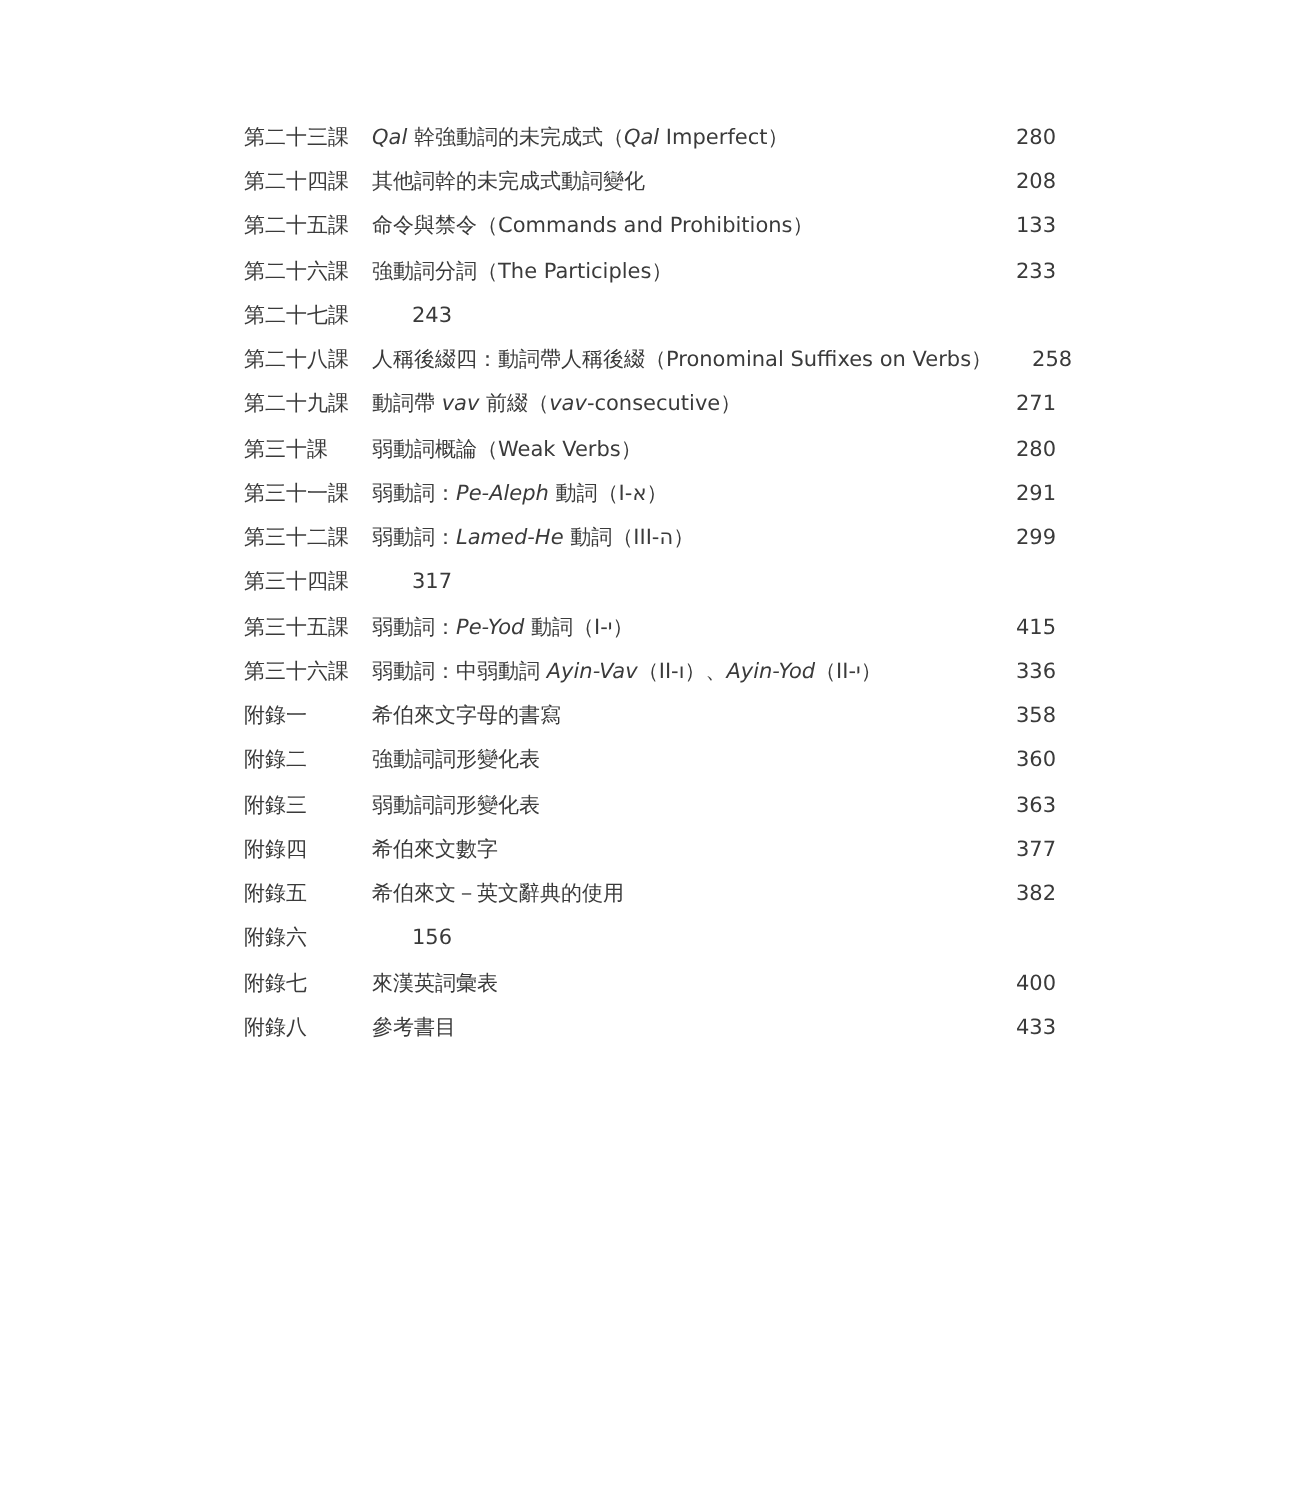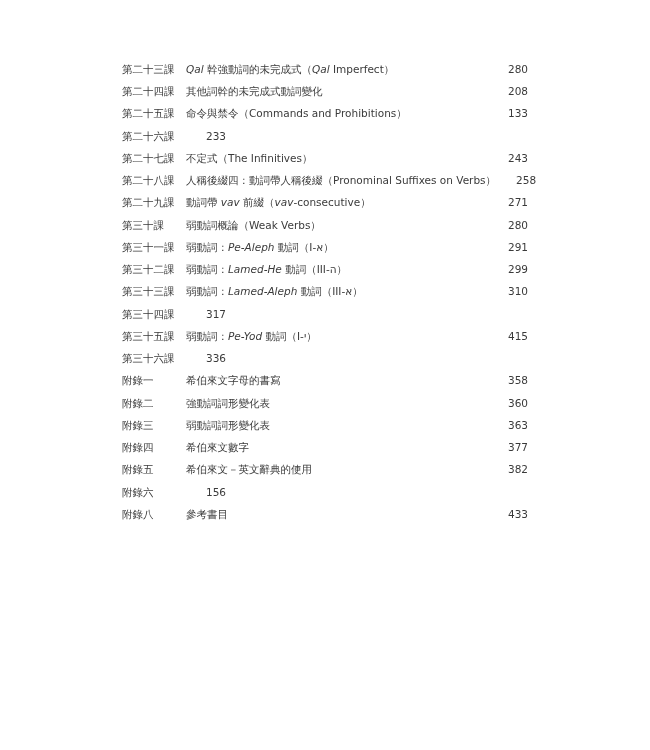--- a/index.html
+++ b/index.html
@@ -58,25 +58,25 @@
     <span class="toc-title"><span>其他詞幹的未完成式動詞變化</span></span>
     <span class="toc-page">208</span>
   </div>
     <div class="toc-row">
     <span class="toc-label">第二十五課</span>
     <span class="toc-title"><span>命令與禁令（Commands and Prohibitions）</span></span>
     <span class="toc-page">133</span>
   </div>
     <div class="toc-row">
     <span class="toc-label">第二十六課</span>
+    <span class="toc-title"><span>強動詞分詞（The Participles）</span></span>
     <span class="toc-page">233</span>
   </div>
     <div class="toc-row">
     <span class="toc-label">第二十七課</span>
-    <span class="toc-title"><span>不定式（The Infinitives）</span></span>
     <span class="toc-page">243</span>
   </div>
     <div class="toc-row">
     <span class="toc-label">第二十八課</span>
     <span class="toc-title"><span>人稱後綴四：動詞帶人稱後綴（Pronominal Suffixes on Verbs）</span></span>
     <span class="toc-page">258</span>
   </div>
     <div class="toc-row">
     <span class="toc-label">第二十九課</span>
     <span class="toc-title"><span>動詞帶 </span><i>vav</i><span> 前綴（</span><i>vav</i><span>-consecutive）</span></span>
@@ -91,35 +91,31 @@
     <span class="toc-label">第三十一課</span>
     <span class="toc-title"><span>弱動詞：</span><i>Pe-Aleph</i><span> 動詞（I-א）</span></span>
     <span class="toc-page">291</span>
   </div>
     <div class="toc-row">
     <span class="toc-label">第三十二課</span>
     <span class="toc-title"><span>弱動詞：</span><i>Lamed-He</i><span> 動詞（III-ה）</span></span>
     <span class="toc-page">299</span>
   </div>
     <div class="toc-row">
-    <span class="toc-label">第三十三課</span>
-    <span class="toc-title"><span>弱動詞：</span><i>Lamed-Aleph</i><span> 動詞（III-א）</span></span>
-    <span class="toc-page">310</span>
-  </div>
-    <div class="toc-row">
     <span class="toc-label">第三十四課</span>
     <span class="toc-page">317</span>
   </div>
     <div class="toc-row">
     <span class="toc-label">第三十五課</span>
     <span class="toc-title"><span>弱動詞：</span><i>Pe-Yod</i><span> 動詞（I-י）</span></span>
     <span class="toc-page">415</span>
   </div>
     <div class="toc-row">
     <span class="toc-label">第三十六課</span>
+    <span class="toc-title"><span>弱動詞：中弱動詞 </span><i>Ayin-Vav</i><span>（II-ו）、</span><i>Ayin-Yod</i><span>（II-י）</span></span>
     <span class="toc-page">336</span>
   </div>
     <div class="toc-row">
     <span class="toc-label">附錄一</span>
     <span class="toc-title"><span>希伯來文字母的書寫</span></span>
     <span class="toc-page">358</span>
   </div>
     <div class="toc-row">
     <span class="toc-label">附錄二</span>
     <span class="toc-title"><span>強動詞詞形變化表</span></span>
@@ -138,17 +134,22 @@
     <div class="toc-row">
     <span class="toc-label">附錄五</span>
     <span class="toc-title"><span>希伯來文－英文辭典的使用</span></span>
     <span class="toc-page">382</span>
   </div>
     <div class="toc-row">
     <span class="toc-label">附錄六</span>
     <span class="toc-page">156</span>
   </div>
     <div class="toc-row">
+    <span class="toc-label">附錄七</span>
+    <span class="toc-title"><span>來漢英詞彙表</span></span>
+    <span class="toc-page">400</span>
+  </div>
+    <div class="toc-row">
     <span class="toc-label">附錄八</span>
     <span class="toc-title"><span>參考書目</span></span>
     <span class="toc-page">433</span>
   </div>
   </div>
 
 </body></html>

